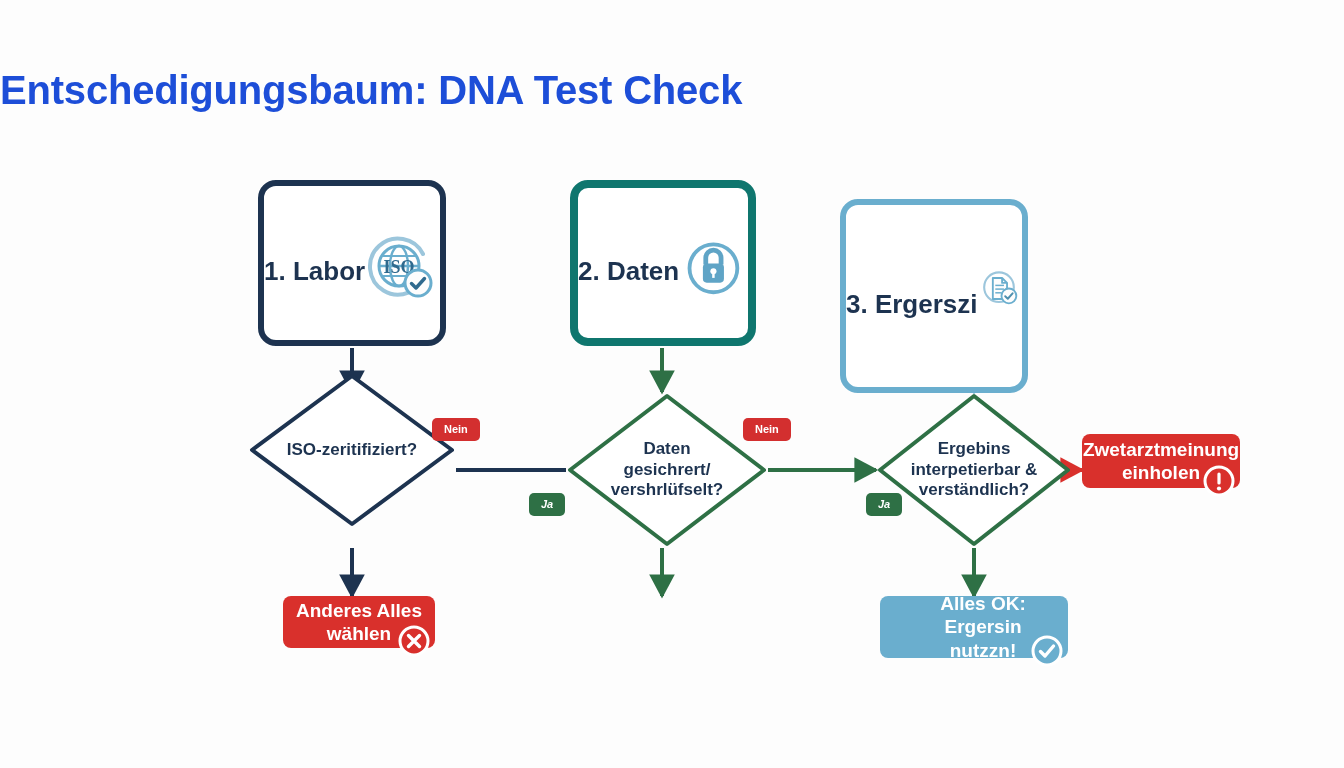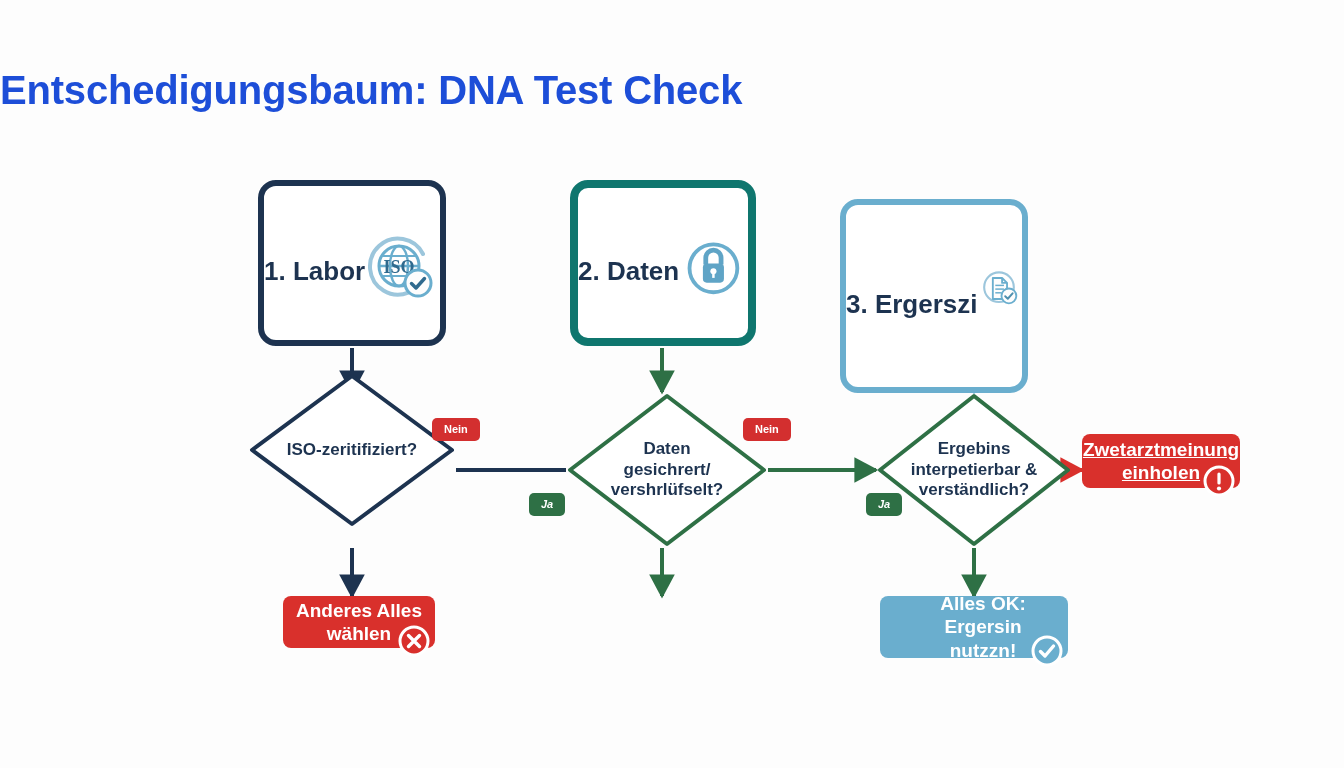--- a/index.html
+++ b/index.html
@@ -278,21 +278,21 @@
       <div>nutzzn!</div>
     </div>
     <div class="outcome-badge inside">
       <svg viewBox="0 0 34 34" xmlns="http://www.w3.org/2000/svg">
         <circle cx="17" cy="17" r="14" fill="#6aaece" stroke="#ffffff" stroke-width="3"></circle>
         <path d="M10.5 17.5 L15 22 L23.5 12" fill="none" stroke="#ffffff" stroke-width="3.4" stroke-linecap="round" stroke-linejoin="round"></path>
       </svg>
     </div>
   </div>
 
-  <div class="outcome outcome-bad" style="left:1082px; top:434px; width:158px; height:54px;text-decoration:underline;">
+  <div class="outcome outcome-bad" style="left:1082px; top:434px; width:158px; height:54px;">
     <div>
       <div>Zwetarztmeinung</div>
       <div>einholen</div>
     </div>
     <div class="outcome-badge inside">
       <svg viewBox="0 0 34 34" xmlns="http://www.w3.org/2000/svg">
         <circle cx="17" cy="17" r="14" fill="#d9302c" stroke="#ffffff" stroke-width="3"></circle>
         <rect x="15.4" y="8.5" width="3.2" height="12" rx="1.6" fill="#ffffff"></rect>
         <circle cx="17" cy="24.5" r="2.1" fill="#ffffff"></circle>
       </svg>

